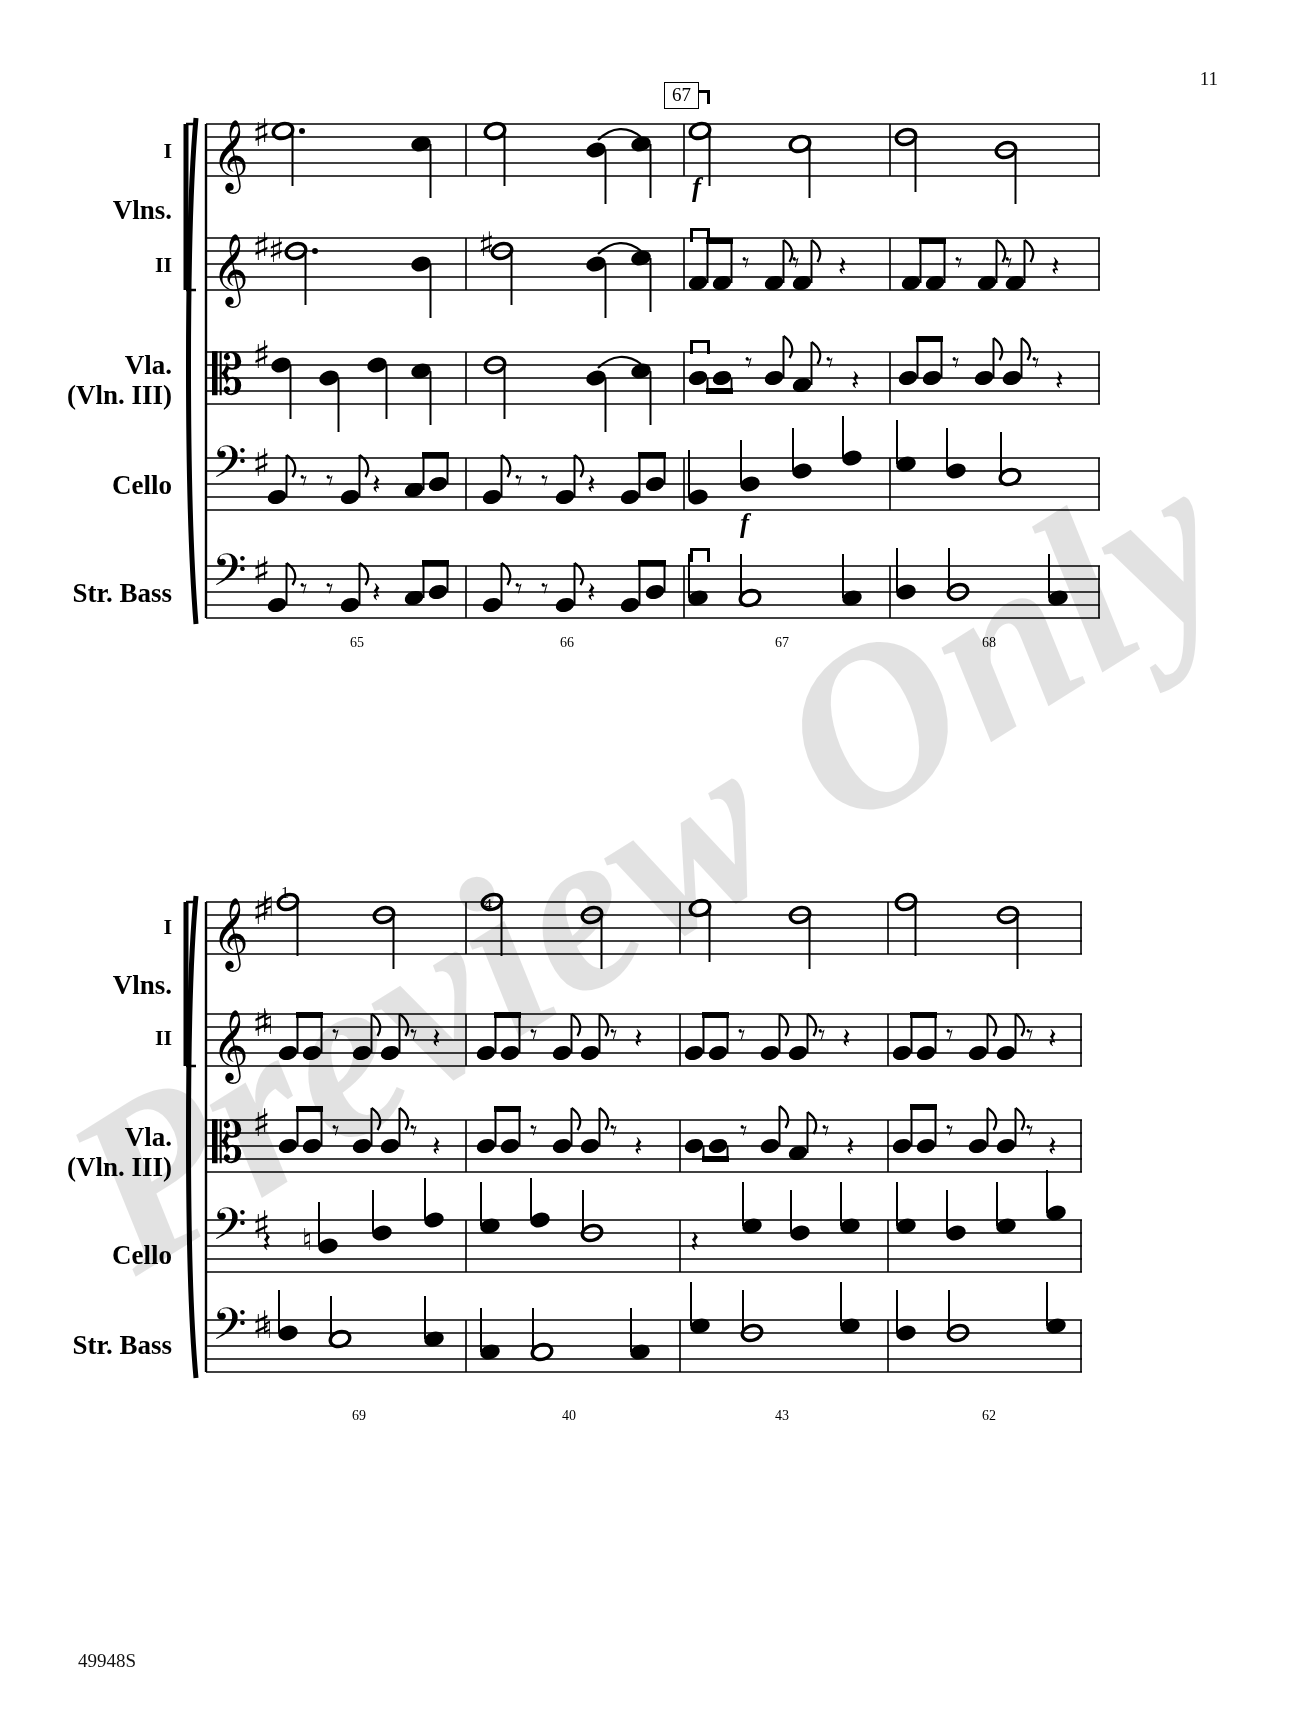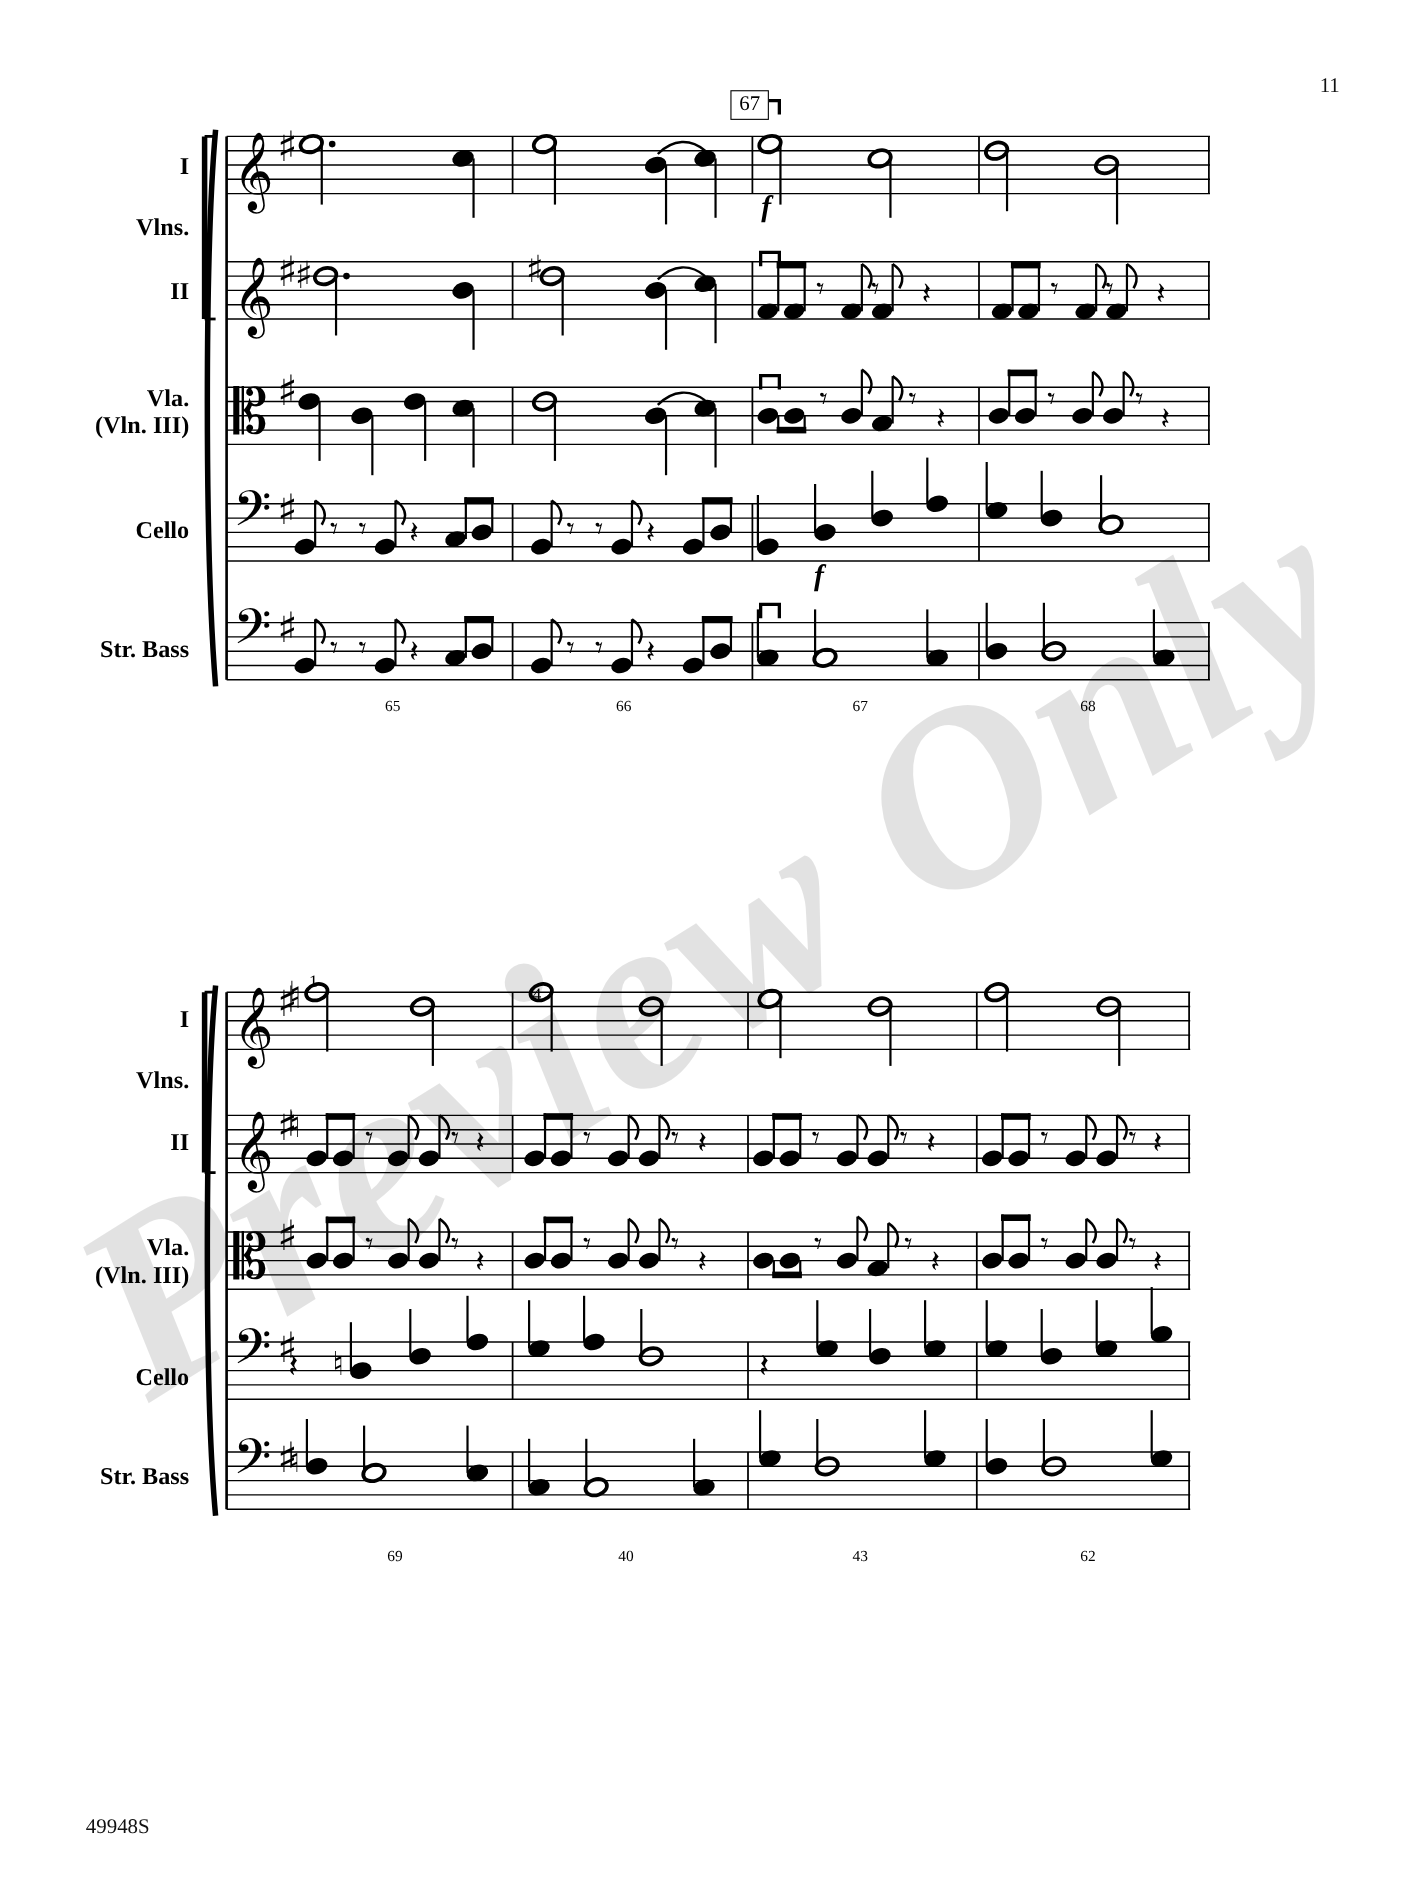--- a/index.html
+++ b/index.html
@@ -70,21 +70,21 @@
     top: 0;
     z-index: 2;
   }
   .system svg { display: block; }
 
   
   .label {
     position: absolute;
     font-family: "Liberation Serif", serif;
     font-weight: 700;
-    font-size: 22px;
+    font-size: 27px;
     color: #000;
     text-align: right;
     line-height: 1.12;
     white-space: pre-line;
     z-index: 3;
   }
   .label.roman {
     font-size: 22px;
   }
   .measure-num {

